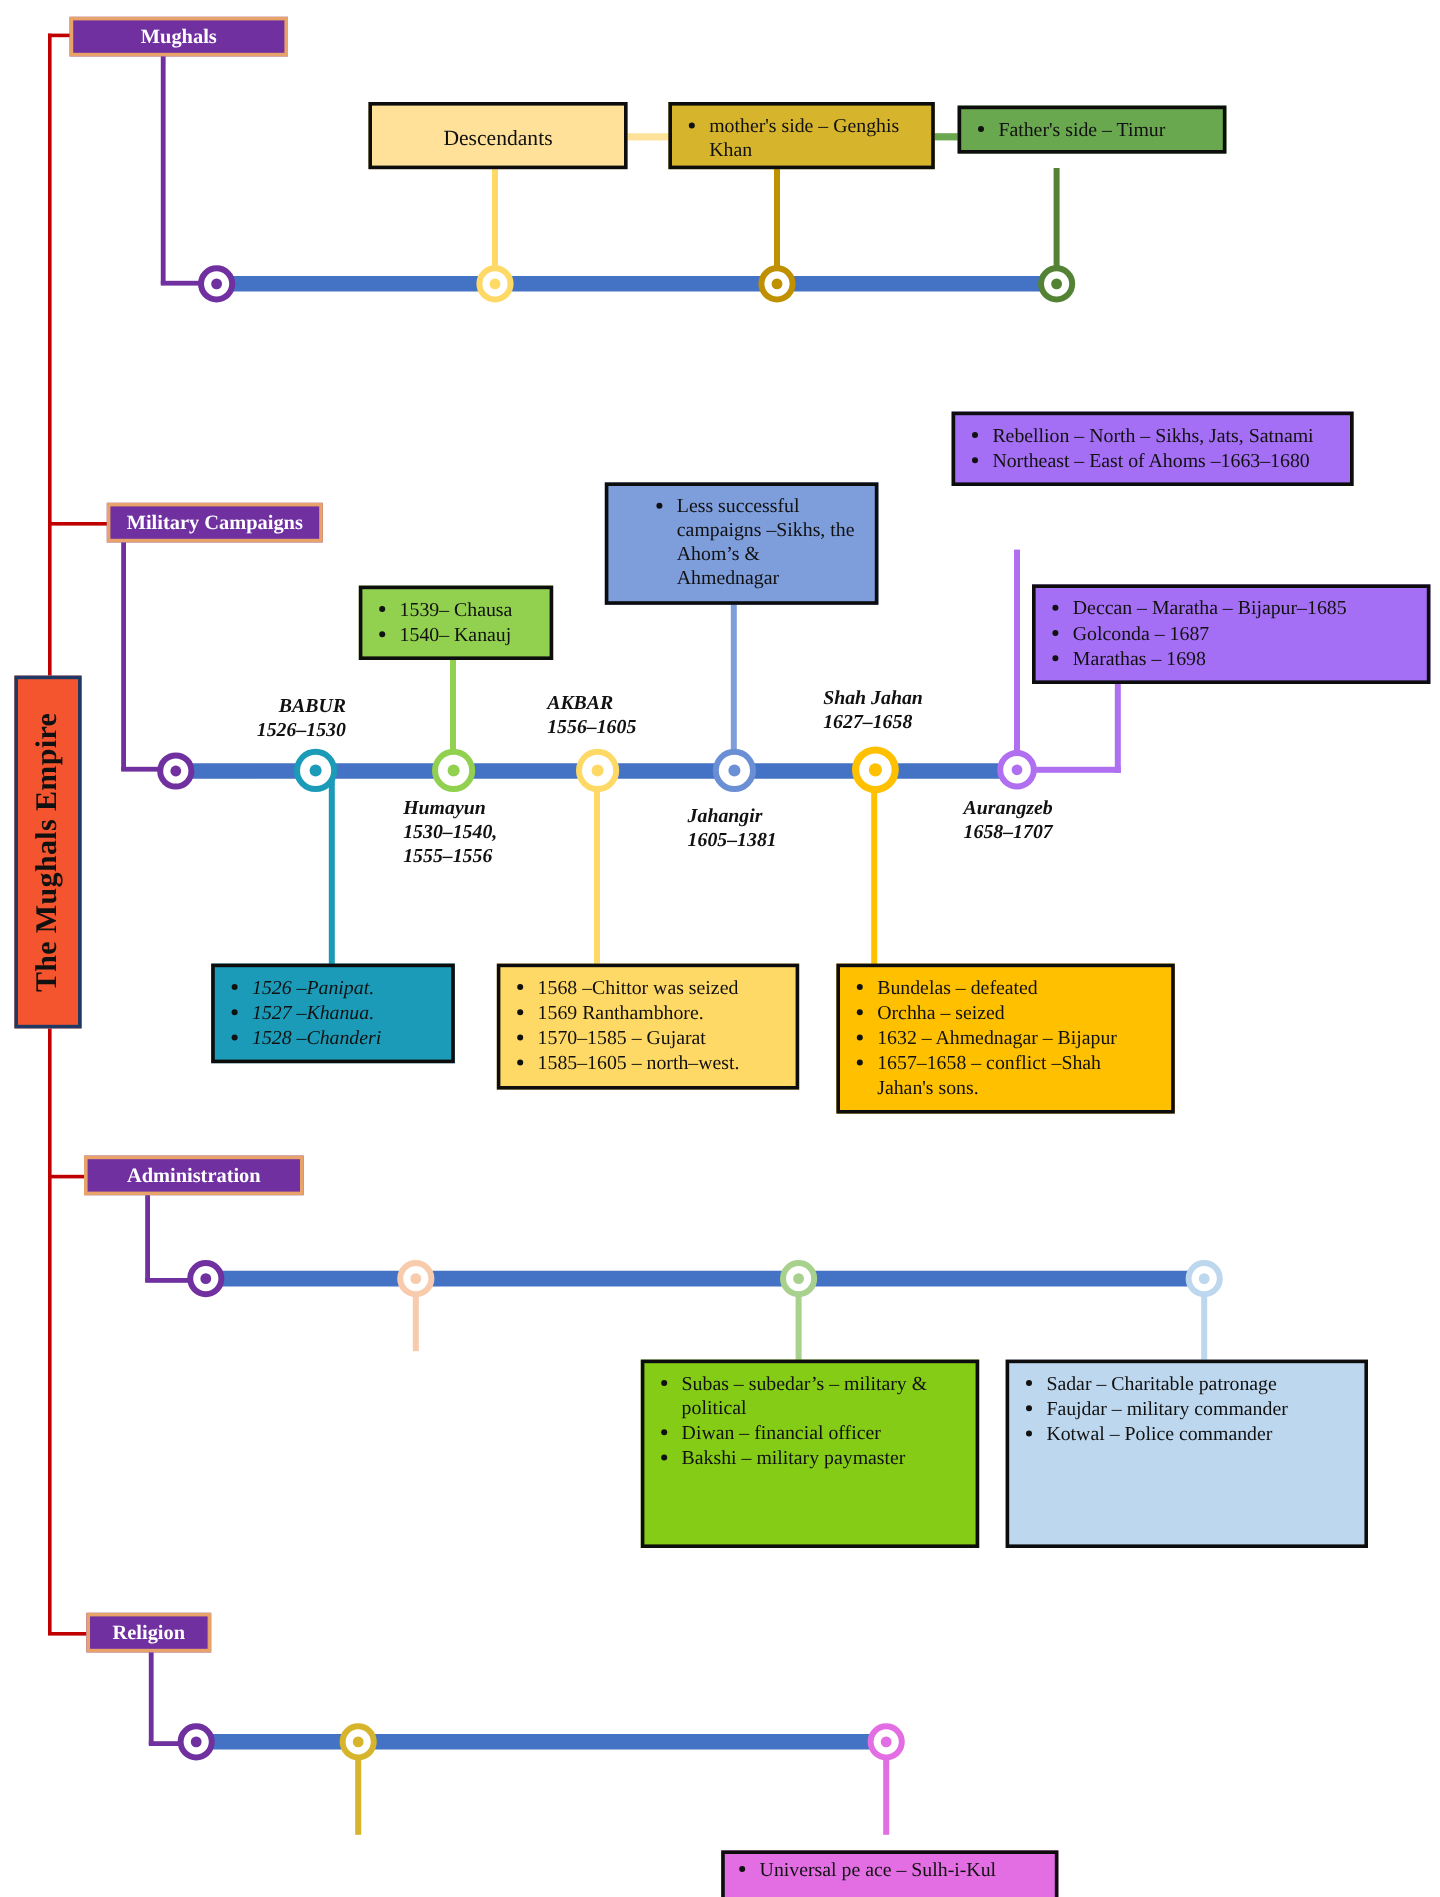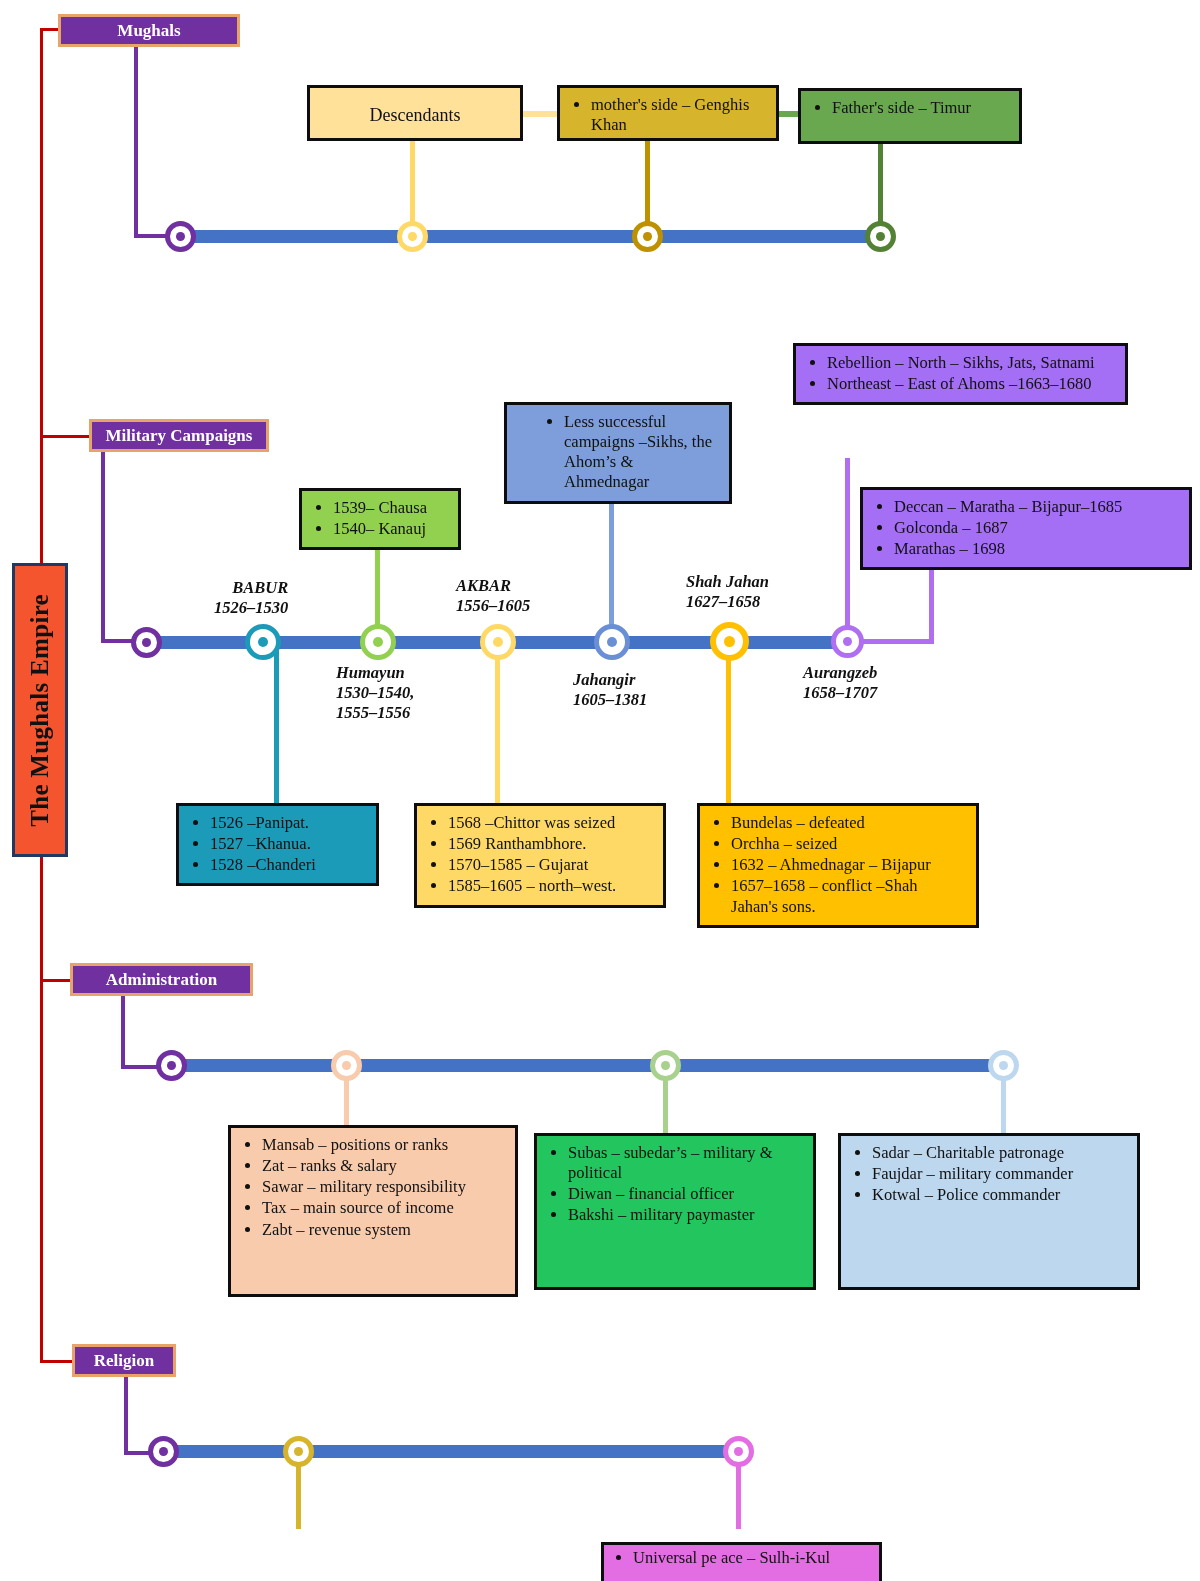--- a/index.html
+++ b/index.html
@@ -167,21 +167,21 @@
   <div class="box" style="left:557px; top:85px; width:222px; height:56px; background:#d6b42c;">
     <ul>
       <li>mother's side – Genghis Khan</li>
     </ul>
   </div>
 
   <div class="box" style="left:307px; top:85px; width:216px; height:56px; background:#ffe199;">
     <div class="plain">Descendants</div>
   </div>
 
-  <div class="box" style="left:798px; top:88px; width:224px; height:56px; background:#6aa84f;">
+  <div class="box" style="left:798px; top:88px; width:224px; height:40px; background:#6aa84f;">
     <ul>
       <li>Father's side – Timur</li>
     </ul>
   </div>
 
   <div class="chip" style="left:89px; top:419px; width:180px;">
     <span>Military Campaigns</span>
   </div>
   <div class="stem" style="left:101px; top:452px; width:4px; height:190px; background:#7030a0;"></div>
   <div class="stem" style="left:101px; top:639px; width:45px; height:4px; background:#7030a0;"></div>
@@ -254,21 +254,21 @@
   </div>
 
   <div class="box" style="left:860px; top:487px; width:332px; background:#a46ef5;">
     <ul>
       <li>Deccan – Maratha – Bijapur–1685</li>
       <li>Golconda – 1687</li>
       <li>Marathas – 1698</li>
     </ul>
   </div>
 
-  <div class="box" style="left:176px; top:803px; width:203px; background:#1b9bb8;">
+  <div class="box" style="left:176px; top:803px; width:203px; background:#1b9bb8;font-style:italic;">
     <ul>
       <li>1526 –Panipat.</li>
       <li>1527 –Khanua.</li>
       <li>1528 –Chanderi</li>
     </ul>
   </div>
 
   <div class="box" style="left:414px; top:803px; width:252px; background:#ffd966;">
     <ul>
       <li>1568 –Chittor was seized</li>
@@ -305,31 +305,22 @@
   <div class="node" style="left:331px; top:1050px; width:31px; height:31px; border:5px solid #f8cbad;">
     <span class="core" style="background:#f8cbad;"></span>
   </div>
   <div class="node" style="left:650px; top:1050px; width:31px; height:31px; border:5px solid #a9d18e;">
     <span class="core" style="background:#a9d18e;"></span>
   </div>
   <div class="node" style="left:988px; top:1050px; width:31px; height:31px; border:5px solid #bdd7ee;">
     <span class="core" style="background:#bdd7ee;"></span>
   </div>
 
-  <div class="box" style="left:228px; top:1125px; width:290px; height:172px; background:#f8cbad;">
-    <ul>
-      <li>Mansab – positions or ranks</li>
-      <li>Zat – ranks &amp; salary</li>
-      <li>Sawar – military responsibility</li>
-      <li>Tax – main source of income</li>
-      <li>Zabt – revenue system</li>
-    </ul>
-  </div>
-
-  <div class="box" style="left:534px; top:1133px; width:282px; height:157px; background:#22c55e;">
+
+  <div class="box" style="left:534px; top:1133px; width:282px; height:157px; background:#84cc16;">
     <ul>
       <li>Subas – subedar’s – military &amp; political</li>
       <li>Diwan – financial officer</li>
       <li>Bakshi – military paymaster</li>
     </ul>
   </div>
 
   <div class="box" style="left:838px; top:1133px; width:302px; height:157px; background:#bdd7ee;">
     <ul>
       <li>Sadar – Charitable patronage</li>

